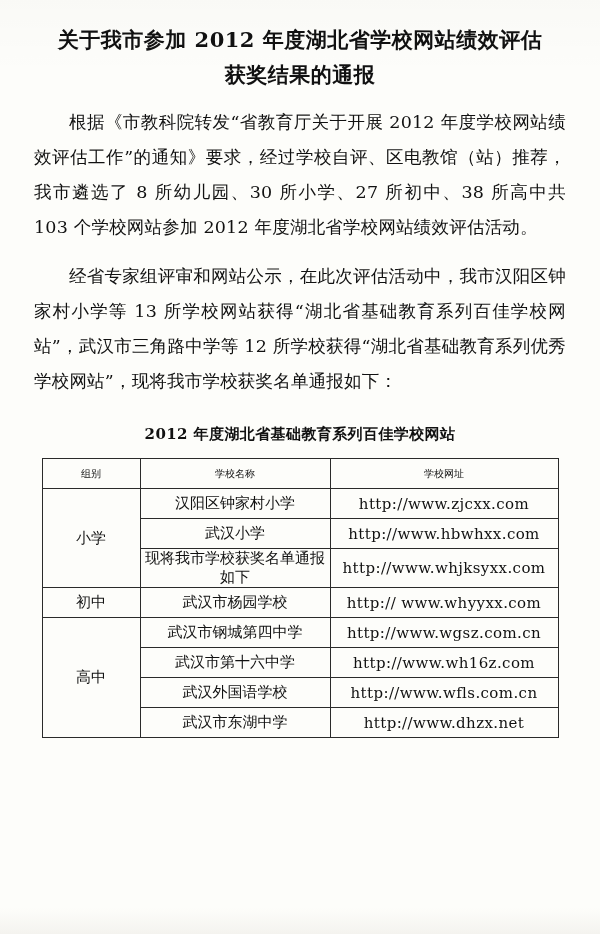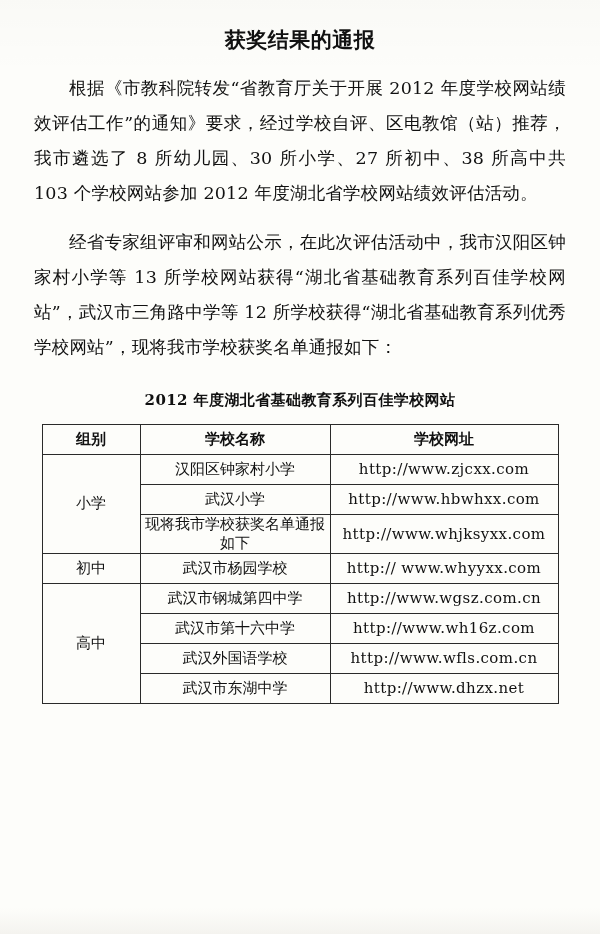--- a/index.html
+++ b/index.html
@@ -71,22 +71,22 @@
   table.award-table td {
     border: 1px solid #2a2a2a;
     height: 29px;
     font-size: 15px;
     text-align: center;
     vertical-align: middle;
     padding: 0 2px;
     font-family: "DejaVu Serif", "Liberation Serif", serif;
   }
   table.award-table th {
-    font-weight: bold;
-    font-size: 15px;
+    font-weight: normal;
+    font-size: 10px;
   }
   td.url-cell {
     font-family: "DejaVu Serif", "Liberation Serif", serif;
     letter-spacing: 0.4px;
     font-size: 14.5px;
     text-align: center;
     margin-top: 8px;
   }
   td.group-cell {
     font-size: 15.5px;
@@ -101,20 +101,21 @@
     background: linear-gradient(180deg, rgba(253,253,250,0) 0%, #f4f3ef 100%);
     pointer-events: none;
   }
 </style>
 </head>
 <body>
 
 <div class="page">
 
   <div class="doc-title">
+    <span class="title-line">关于我市参加 2012 年度湖北省学校网站绩效评估</span>
     <span class="title-line second">获奖结果的通报</span>
   </div>
 
 
   <div class="para">根据《市教科院转发“省教育厅关于开展 2012 年度学校网站绩效评估工作”的通知》要求，经过学校自评、区电教馆（站）推荐，我市遴选了 8 所幼儿园、30 所小学、27 所初中、38 所高中共 103 个学校网站参加 2012 年度湖北省学校网站绩效评估活动。</div>
 
   <div class="para">经省专家组评审和网站公示，在此次评估活动中，我市汉阳区钟家村小学等 13 所学校网站获得“湖北省基础教育系列百佳学校网站”，武汉市三角路中学等 12 所学校获得“湖北省基础教育系列优秀学校网站”，现将我市学校获奖名单通报如下：</div>
 
   <div class="section-heading">2012 年度湖北省基础教育系列百佳学校网站</div>
 

